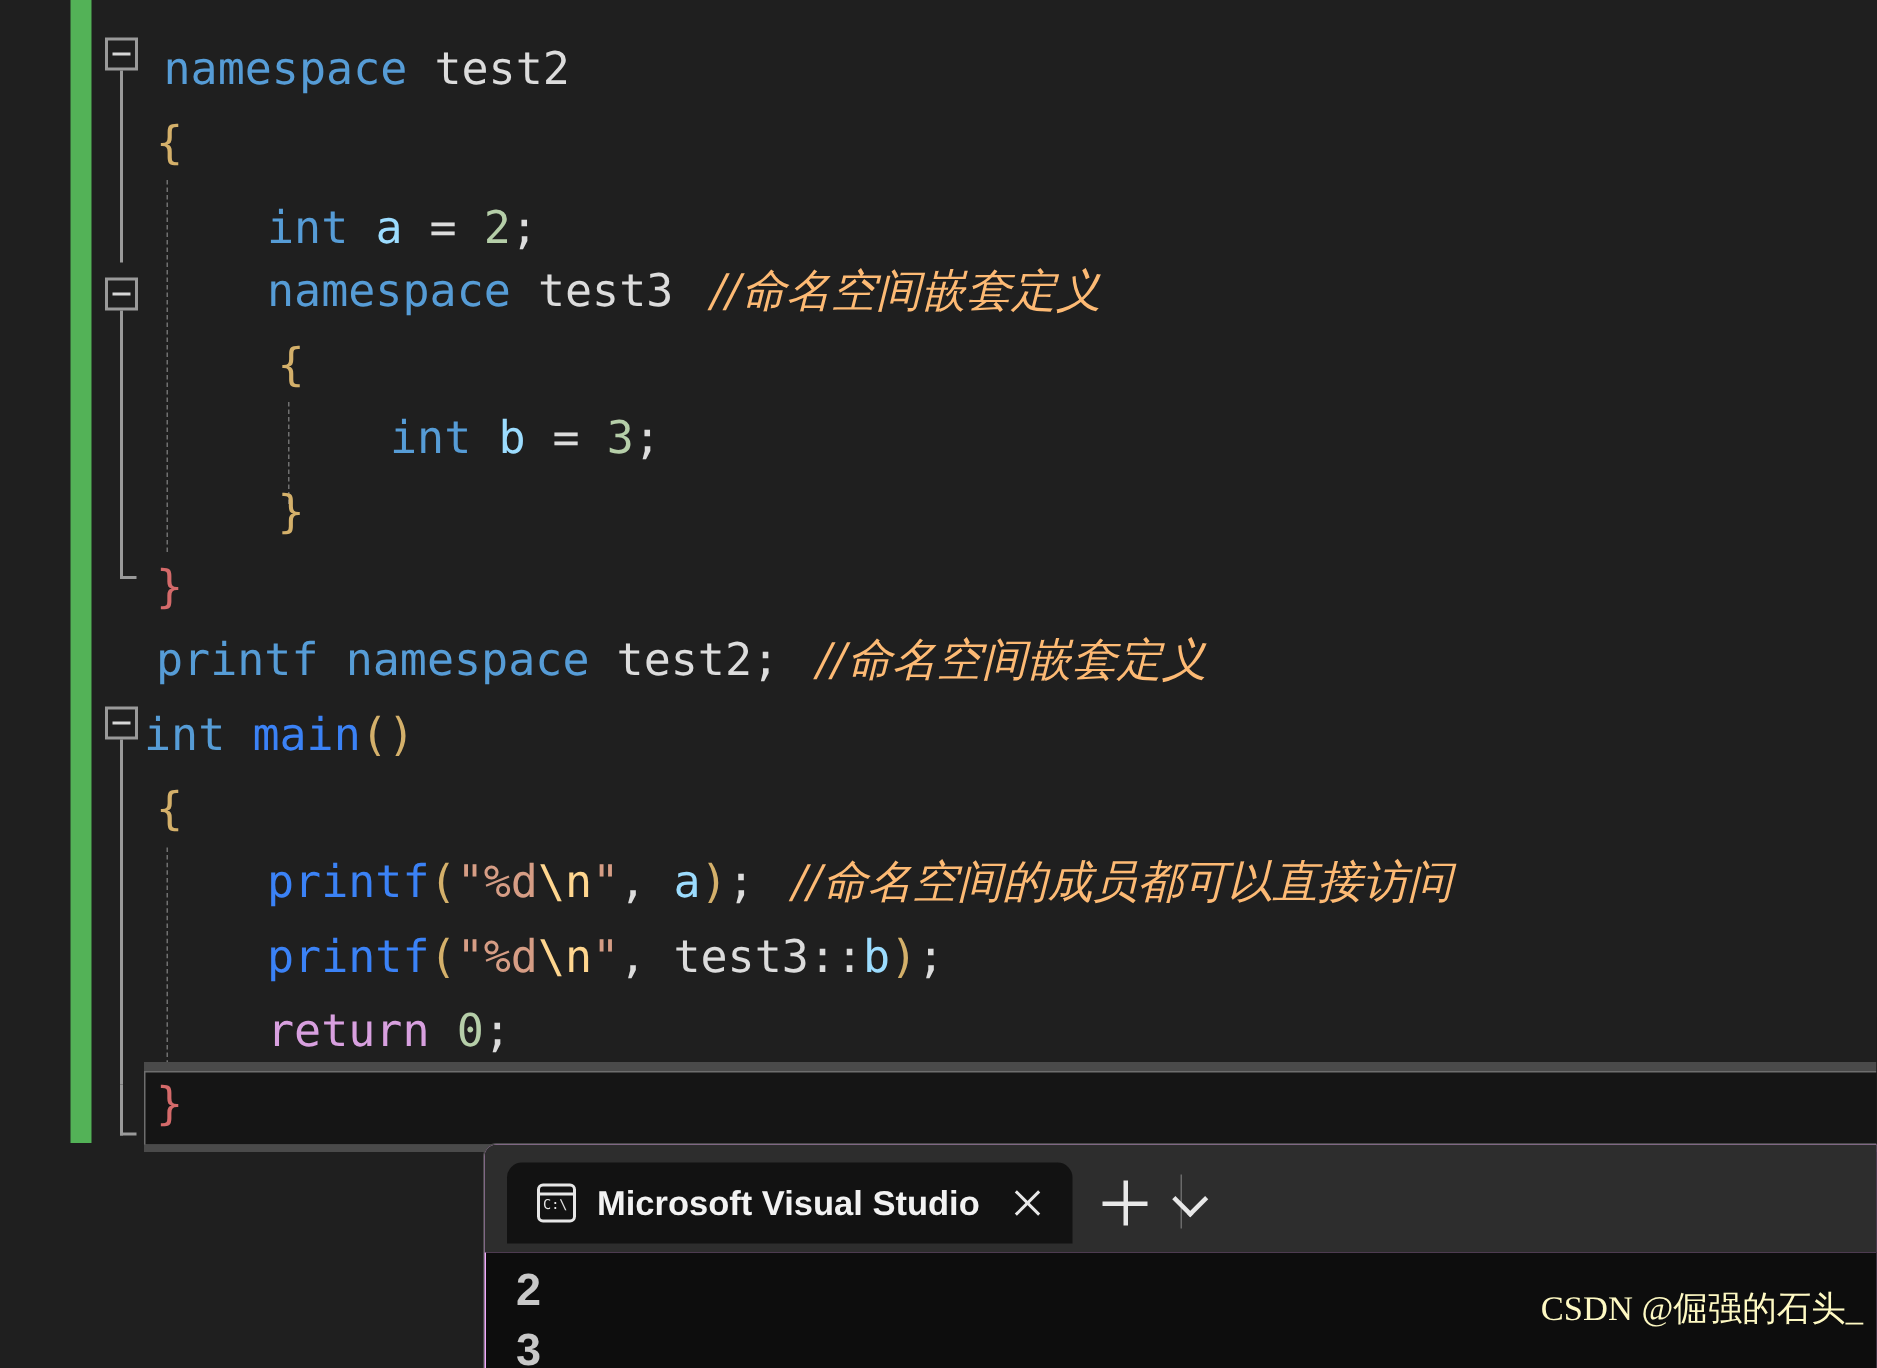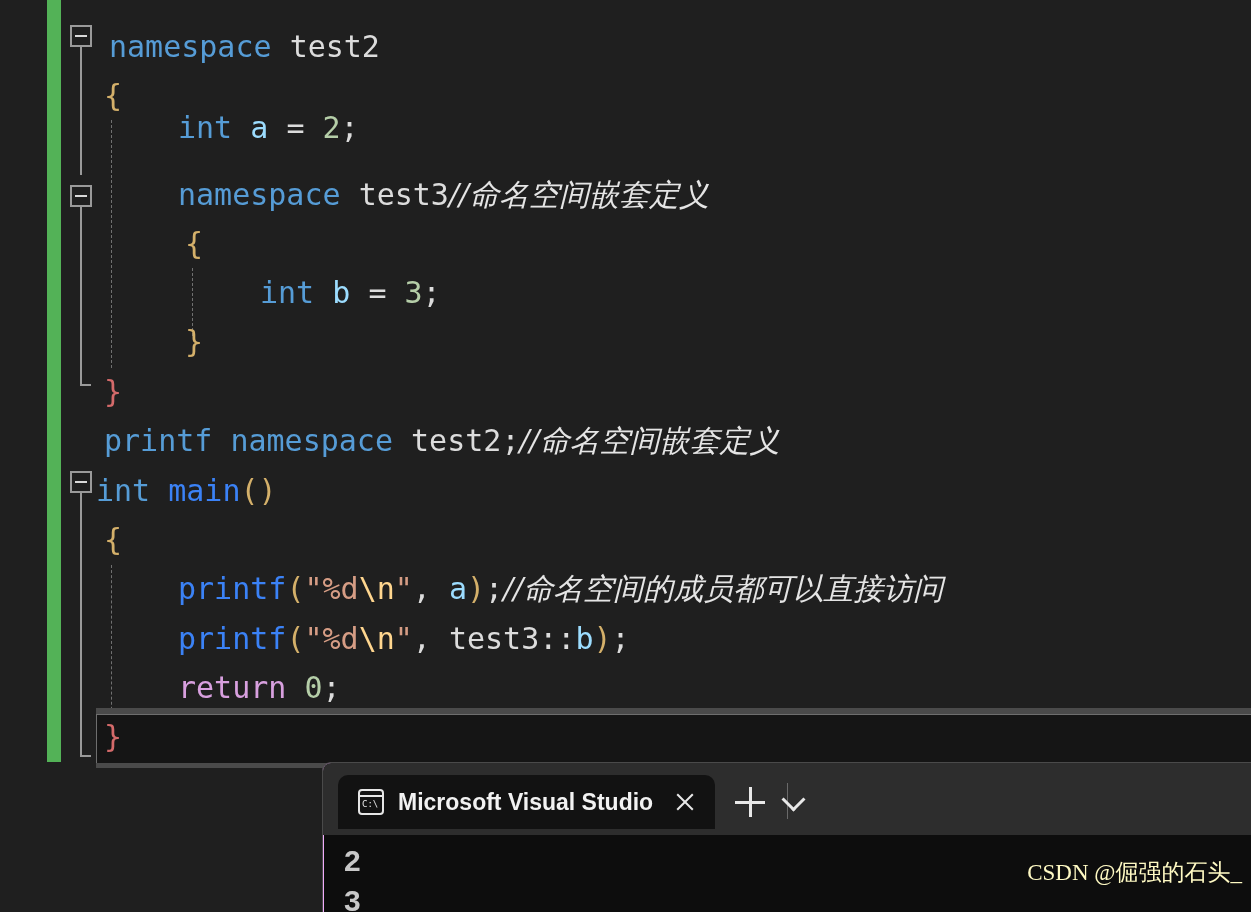--- a/index.html
+++ b/index.html
@@ -98,21 +98,21 @@
 
   
   .kw      { color: #569cd6; }   
   .id      { color: #dcdcdc; }   
   .var     { color: #9cdcfe; }   
   .num     { color: #b5cea8; }   
   .punct   { color: #dcdcdc; }
   .brace   { color: #d4b06a; }
   .brace2  { color: #d46a6a; }
   .paren   { color: #d4b06a; }
-  .cmt     { color: #e5e5e5; font-style: italic; }
+  .cmt     { color: #fdba74; font-style: italic; margin-left: 25px; }
   .fn      { color: #3b82f6; }
   .str     { color: #d69d85; }
   .esc     { color: #ffd68f; }
   .ret     { color: #d8a0df; text-align: center; }
   .op      { color: #dcdcdc; }
 
   .cmt-cn {
     font-family: "DejaVu Serif", "Liberation Serif", serif;
     font-style: italic;
   }
@@ -332,21 +332,21 @@
   <div class="indent-guide" style="left:192px; top:268px; height:68px;"></div>
   <div class="indent-guide" style="left:111px; top:565px; height:160px;"></div>
 
   <div class="hl-top-band"></div>
   <div class="current-line"></div>
   <div class="hl-bottom-band"></div>
 
   <div class="code" id="code-lines">
       <div class="line" style="top: 22px; left: 96px; margin-left: 13px;"><span class="kw">namespace</span><span class="punct"> </span><span class="id">test2</span></div>
       <div class="line" style="top: 71px; left: 104px;"><span class="brace">{</span></div>
-      <div class="line" style="top: 103px; left: 178px;"><span class="kw">int</span><span class="punct"> </span><span class="var">a</span><span class="punct"> </span><span class="op">=</span><span class="punct"> </span><span class="num">2</span><span class="punct">;</span></div>
+      <div class="line" style="top: 128px; left: 178px;"><span class="kw">int</span><span class="punct"> </span><span class="var">a</span><span class="punct"> </span><span class="op">=</span><span class="punct"> </span><span class="num">2</span><span class="punct">;</span></div>
       <div class="line" style="top: 170px; left: 178px;"><span class="kw">namespace</span><span class="punct"> </span><span class="id">test3</span><span class="cmt cmt-cn">//命名空间嵌套定义</span></div>
       <div class="line" style="top: 219px; left: 185px;"><span class="brace">{</span></div>
       <div class="line" style="top: 268px; left: 260px;"><span class="kw">int</span><span class="punct"> </span><span class="var">b</span><span class="punct"> </span><span class="op">=</span><span class="punct"> </span><span class="num">3</span><span class="punct">;</span></div>
       <div class="line" style="top: 317px; left: 185px;"><span class="brace">}</span></div>
       <div class="line" style="top: 367px; left: 104px;"><span class="brace2">}</span></div>
       <div class="line" style="top: 416px; left: 104px;"><span class="kw">printf</span><span class="punct"> </span><span class="kw">namespace</span><span class="punct"> </span><span class="id">test2</span><span class="punct">;</span><span class="cmt cmt-cn">//命名空间嵌套定义</span></div>
       <div class="line" style="top: 466px; left: 96px;"><span class="kw">int</span><span class="punct"> </span><span class="fn">main</span><span class="paren">()</span></div>
       <div class="line" style="top: 515px; left: 104px;"><span class="brace">{</span></div>
       <div class="line" style="top: 564px; left: 178px;"><span class="fn">printf</span><span class="paren">(</span><span class="str">"%d</span><span class="esc">\n</span><span class="str">"</span><span class="punct">, </span><span class="var">a</span><span class="paren">)</span><span class="punct">;</span><span class="cmt cmt-cn">//命名空间的成员都可以直接访问</span></div>
       <div class="line" style="top: 614px; left: 178px;"><span class="fn">printf</span><span class="paren">(</span><span class="str">"%d</span><span class="esc">\n</span><span class="str">"</span><span class="punct">, </span><span class="id">test3</span><span class="punct">::</span><span class="var">b</span><span class="paren">)</span><span class="punct">;</span></div>

